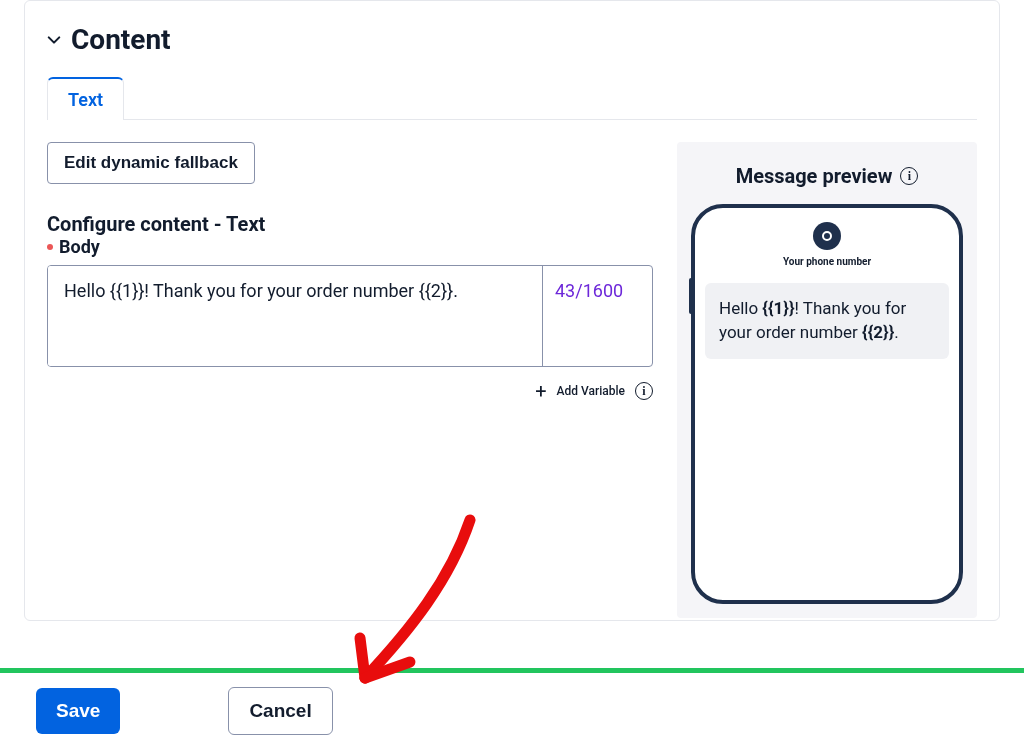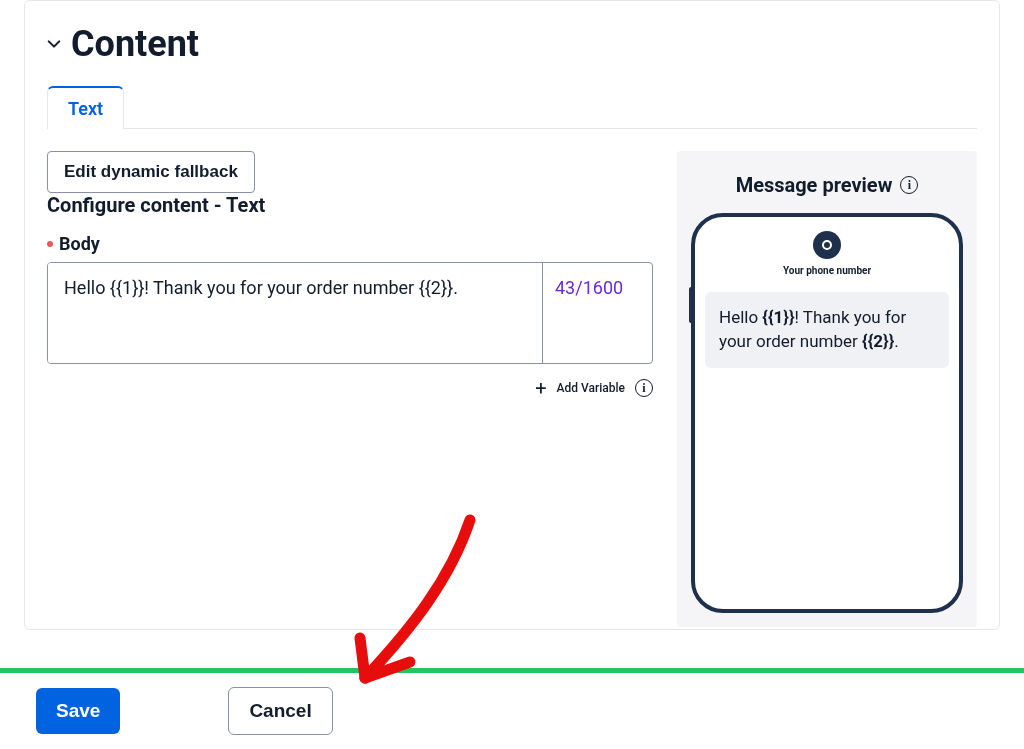--- a/index.html
+++ b/index.html
@@ -26,21 +26,21 @@
     }
     .chevron-down {
       width: 14px;
       height: 14px;
       display: inline-flex;
       align-items:center;
       justify-content:center;
     }
     .chevron-down svg { width:14px; height:14px; }
     .section-title {
-      font-size: 36px;
+      font-size: 28px;
       font-weight: 700;
       color:#121c2d;
     }
     .tabs-row {
       margin: 8px 22px 0 22px;
       border-bottom:1px solid #e5e7ec;
       display:flex;
     }
     .tab {
       border:1px solid #e5e7ec;
@@ -71,26 +71,26 @@
       color:#121c2d;
       border-radius:4px;
       padding:10px 16px;
       font-size:17px;
       font-weight:600;
       cursor:pointer;
     }
     .subheading {
       font-size:20px;
       font-weight:700;
+      margin-top: 28px;
     }
     .field-label {
       display:flex;
       align-items:center;
       gap:6px;
-      margin-top:16px;
       font-weight:700;
       font-size:18px;
     }
     .req-dot {
       width:6px; height:6px;
       border-radius:50%;
       background:#eb5757;
       display:inline-block;
     }
     .body-grid {

